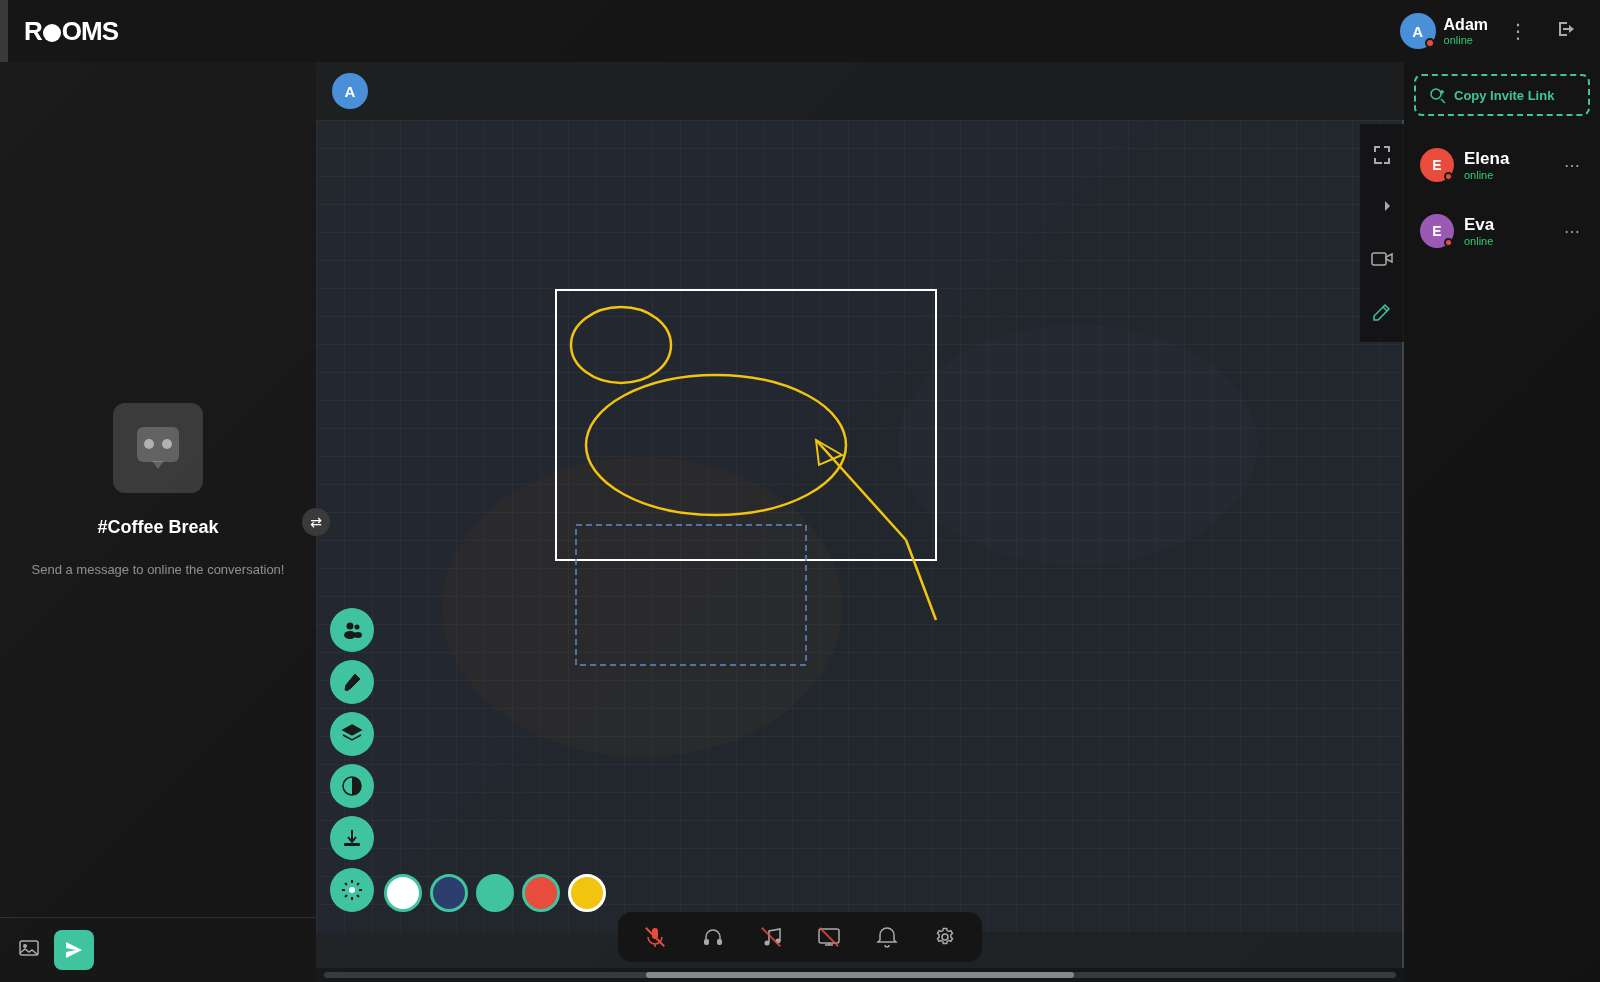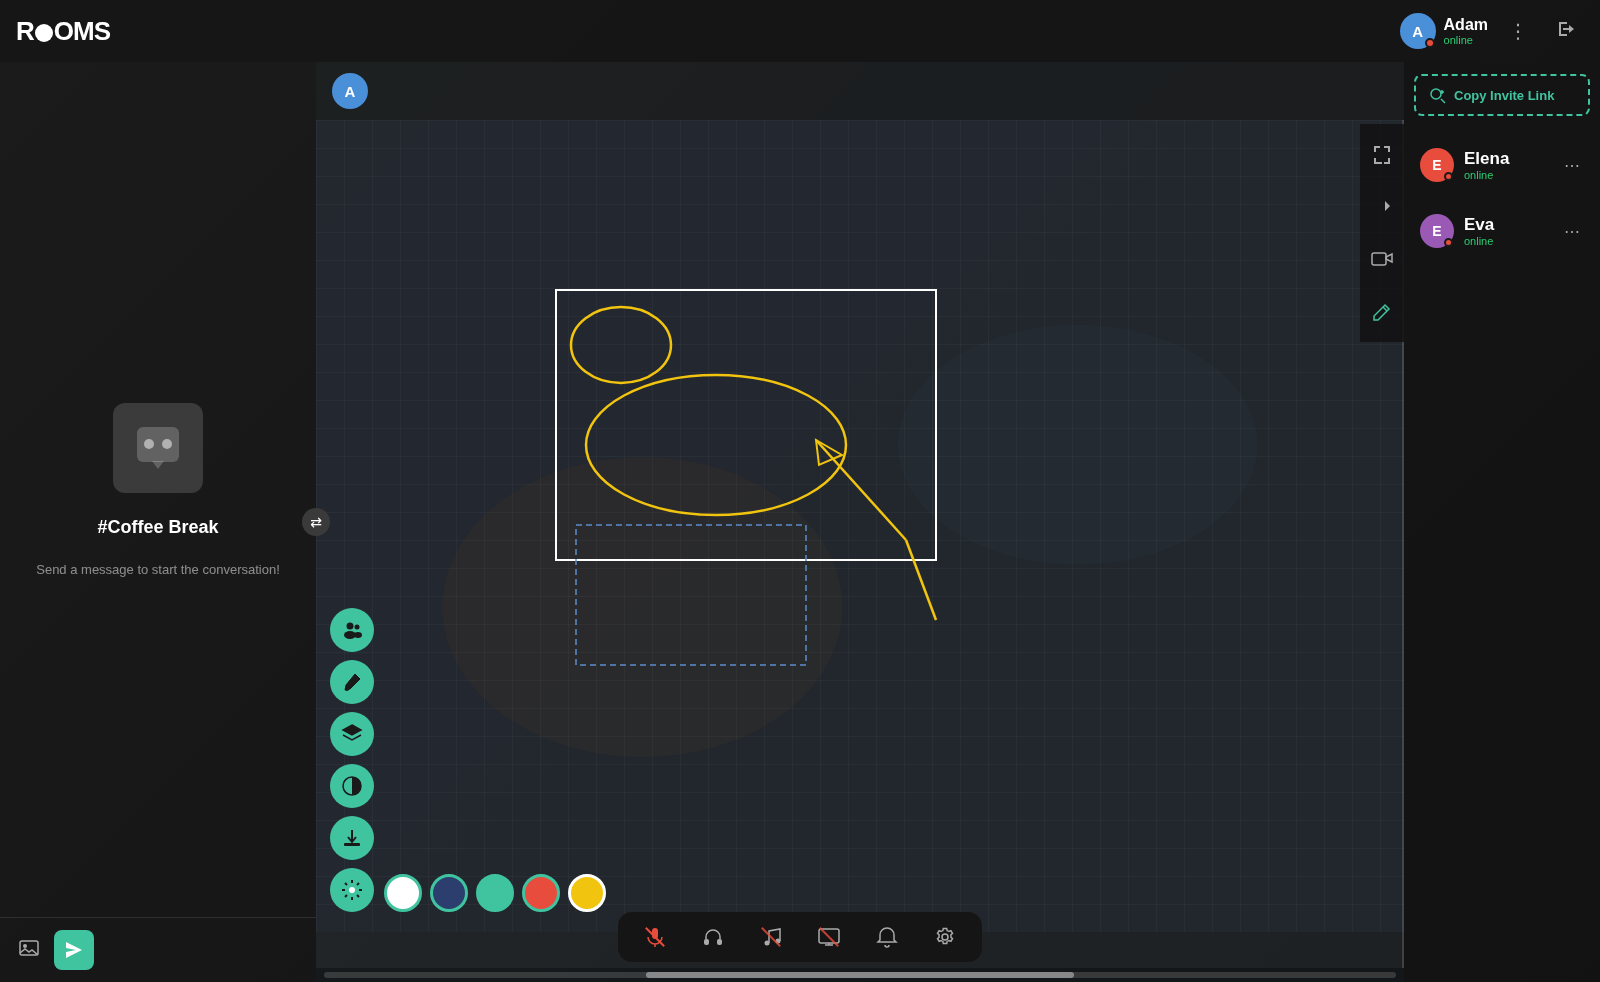--- a/index.html
+++ b/index.html
@@ -16,21 +16,21 @@
     .bg-overlay {
       position: absolute;
       inset: 0;
       background: linear-gradient(135deg, #3a3a3a 0%, #2a2a2a 40%, #1a1a1a 100%);
       z-index: 0;
     }
 
     
     .header {
       position: absolute;
-      top: 0; left: 0; right: 0;
+      top: 0; left: 8px; right: 0;
       height: 62px;
       background: rgba(20,20,20,0.92);
       display: flex;
       align-items: center;
       justify-content: space-between;
       padding: 0 16px;
       z-index: 100;
     }
     .logo {
       display: flex;
@@ -486,21 +486,21 @@
     <div class="chat-content">
       <div class="chat-icon-box">
         <svg width="50" height="50" viewBox="0 0 50 50" fill="none">
           <rect x="4" y="4" width="42" height="35" rx="6" fill="rgba(255,255,255,0.2)"></rect>
           <circle cx="16" cy="21" r="5" fill="rgba(255,255,255,0.5)"></circle>
           <circle cx="34" cy="21" r="5" fill="rgba(255,255,255,0.5)"></circle>
           <path d="M19 38 L25 46 L31 38" fill="rgba(255,255,255,0.2)"></path>
         </svg>
       </div>
       <span class="chat-channel-name">#Coffee Break</span>
-      <span class="chat-start-msg">Send a message to start the conversation!</span>
+      <span class="chat-start-msg">Send a message to online the conversation!</span>
     </div>
     <button class="chat-swap-btn">⇄</button>
     <div class="chat-input-area">
       <button class="chat-img-btn">
         <svg width="22" height="22" viewBox="0 0 22 22" fill="#aaa">
             <rect x="2" y="4" width="18" height="14" rx="2" stroke="#aaa" stroke-width="1.5" fill="none"></rect>
             <circle cx="7" cy="9" r="2" fill="#aaa"></circle>
             <path d="M2 16l5-4 4 3 3-2 6 5" stroke="#aaa" stroke-width="1.5" fill="none"></path>
           </svg>
       </button>

